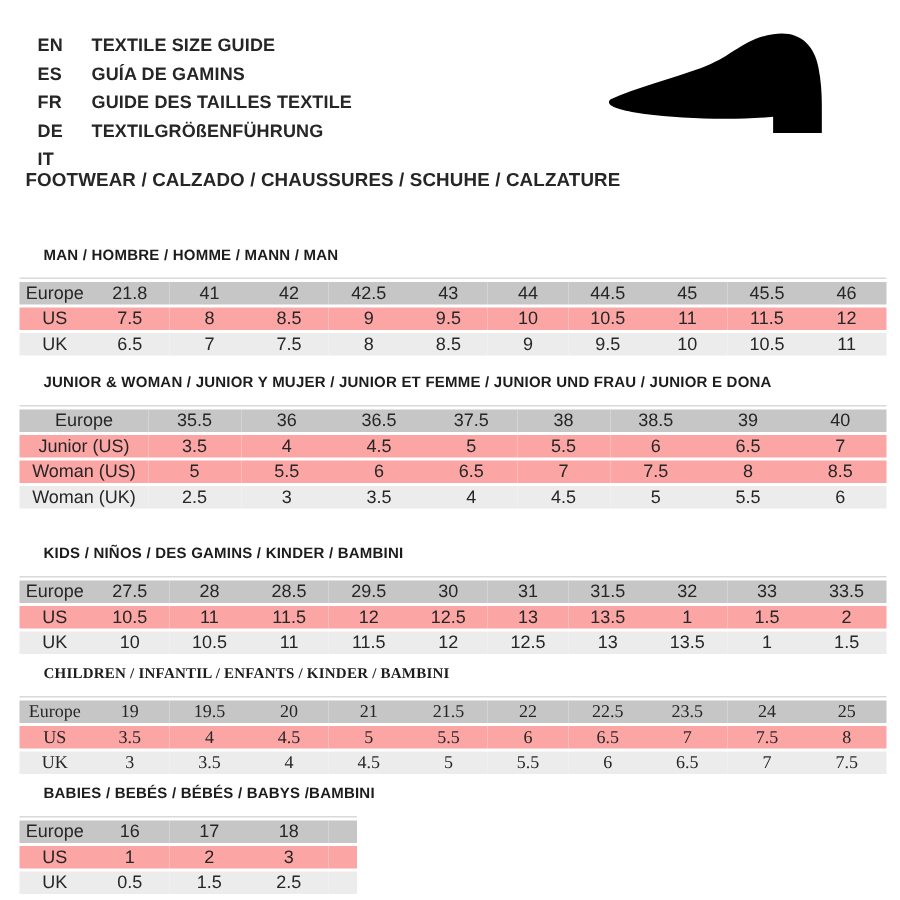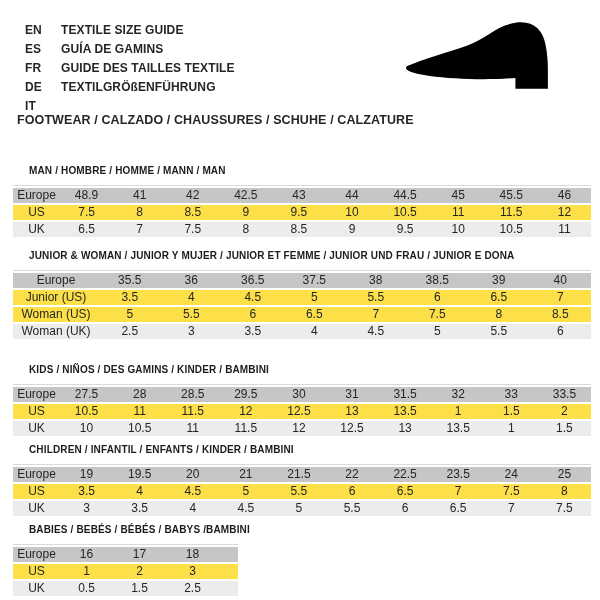--- a/index.html
+++ b/index.html
@@ -23,40 +23,40 @@
     font-size: 12.5px; font-weight: bold; letter-spacing: 0.1px; line-height: 16px;
   }
   .shoe { position: absolute; left: 393px; top: 20px; width: 178px; height: 80px; }
   .shoe svg { width: 100%; height: 100%; display: block; }
 
   
   .size-section { position: absolute; left: 13px; }
   .size-section:nth-of-type(1) { top: 164px; }
   .size-section:nth-of-type(2) { top: 249px; }
   .size-section:nth-of-type(3) { top: 363px; }
-  .size-section:nth-of-type(4) { top: 443px; }
+  .size-section:nth-of-type(4) { top: 443px; font-family: Liberation Serif, serif; }
   .size-section:nth-of-type(5) { top: 523px; }
 
   .section-title {
     font-size: 10px; font-weight: bold; line-height: 13px;
     margin: 0 0 8px 16px; letter-spacing: 0.15px; color: #1c1c1c;
     white-space: nowrap;
   }
   .table-rule { height: 1px; background: var(--rule, #d9d9d9); }
   table.size-table {
     border-collapse: separate; border-spacing: 0 2px;
     table-layout: fixed; font-size: 12px;
   }
   table.size-table td {
     height: 15px; line-height: 15px; padding: 0;
     text-align: center; white-space: nowrap; overflow: hidden;
   }
   td.cell-label { text-align: left; padding-left: 7px; }
   tr.row-head td  { background: var(--header-row, #c6c6c6); }
-  tr.row-light td { background: #fde047; }
+  tr.row-light td { background: #fca5a5; }
   tr.row-shade td { background: var(--shaded-row, #ececec); }
   td.cell-filler  { padding: 0; }
 </style>
 </head>
 <body>
 
 <div class="page">
 
   <div class="lang-block">
     <div class="lang-row">
@@ -111,21 +111,21 @@
             <col style="width: 53.1px;">
             <col style="width: 53.1px;">
             <col style="width: 53.1px;">
             <col style="width: 53.1px;">
             <col style="width: 53.1px;">
             <col style="width: 53.1px;">
           </colgroup>
           <tbody>
             <tr class="row-head">
               <td class="cell-label">Europe</td>
-              <td class="cell-value">48.9</td>
+              <td class="cell-value">21.8</td>
               <td class="cell-value">41</td>
               <td class="cell-value">42</td>
               <td class="cell-value">42.5</td>
               <td class="cell-value">43</td>
               <td class="cell-value">44</td>
               <td class="cell-value">44.5</td>
               <td class="cell-value">45</td>
               <td class="cell-value">45.5</td>
               <td class="cell-value">46</td>
             </tr>

